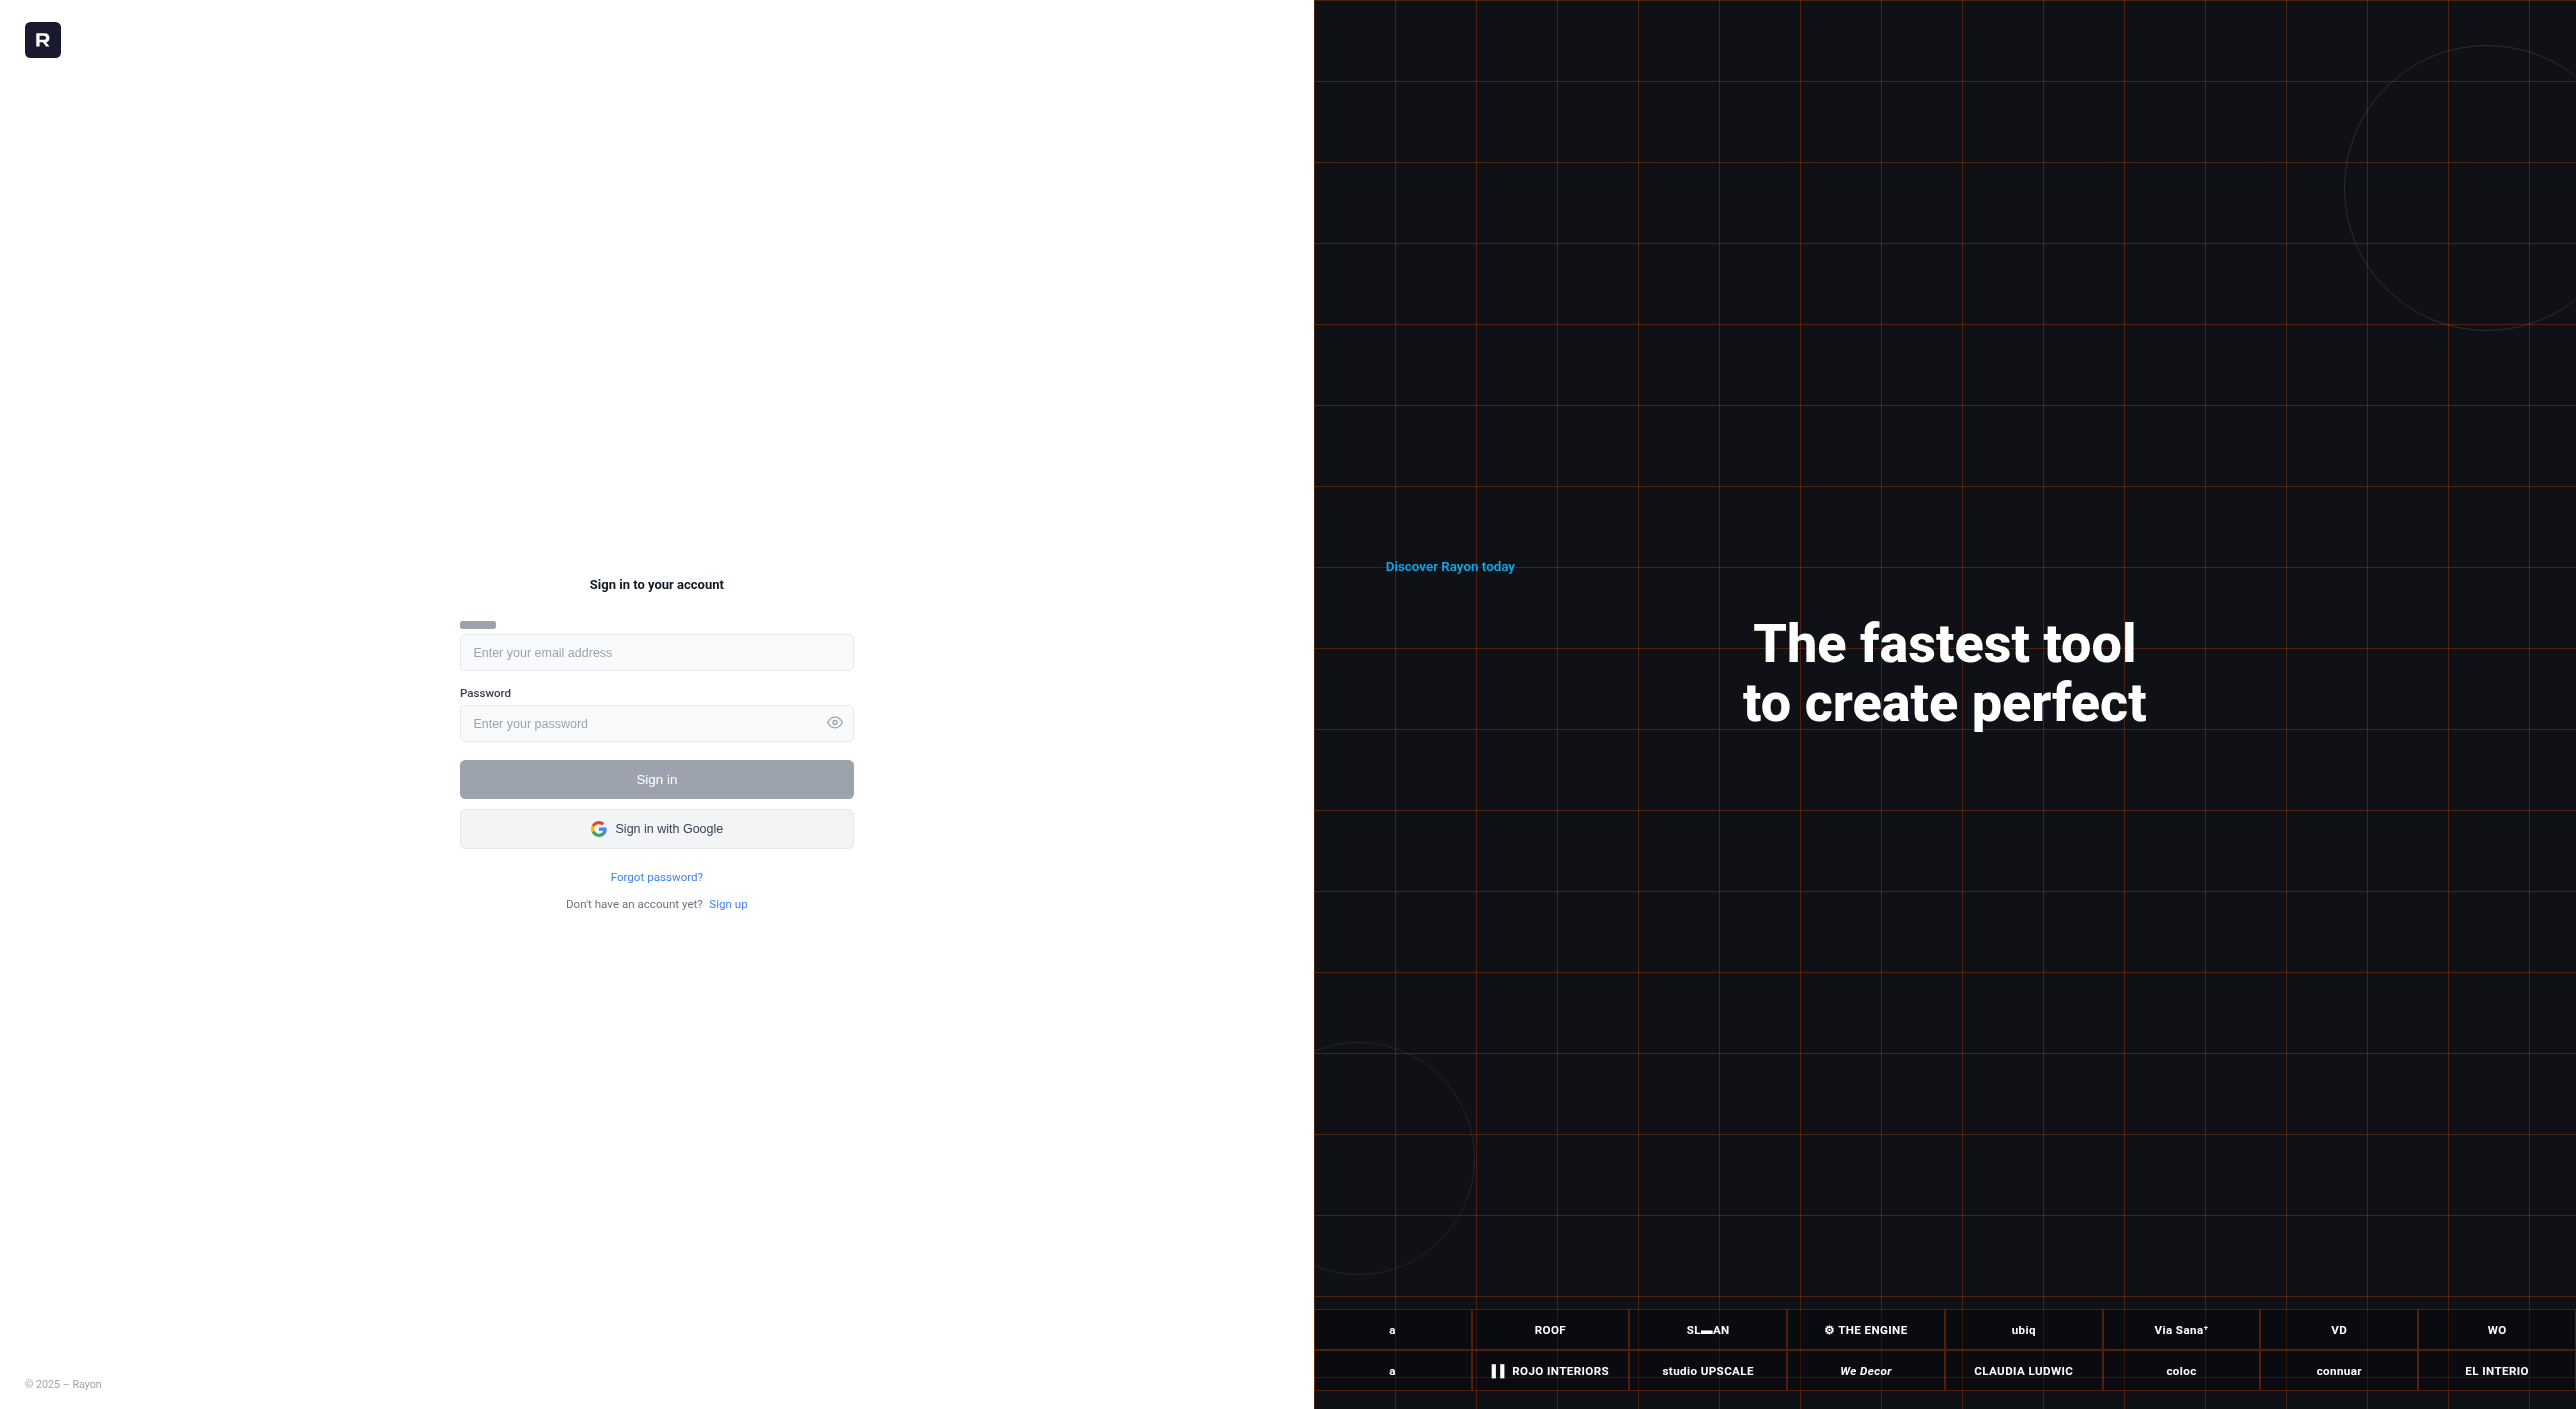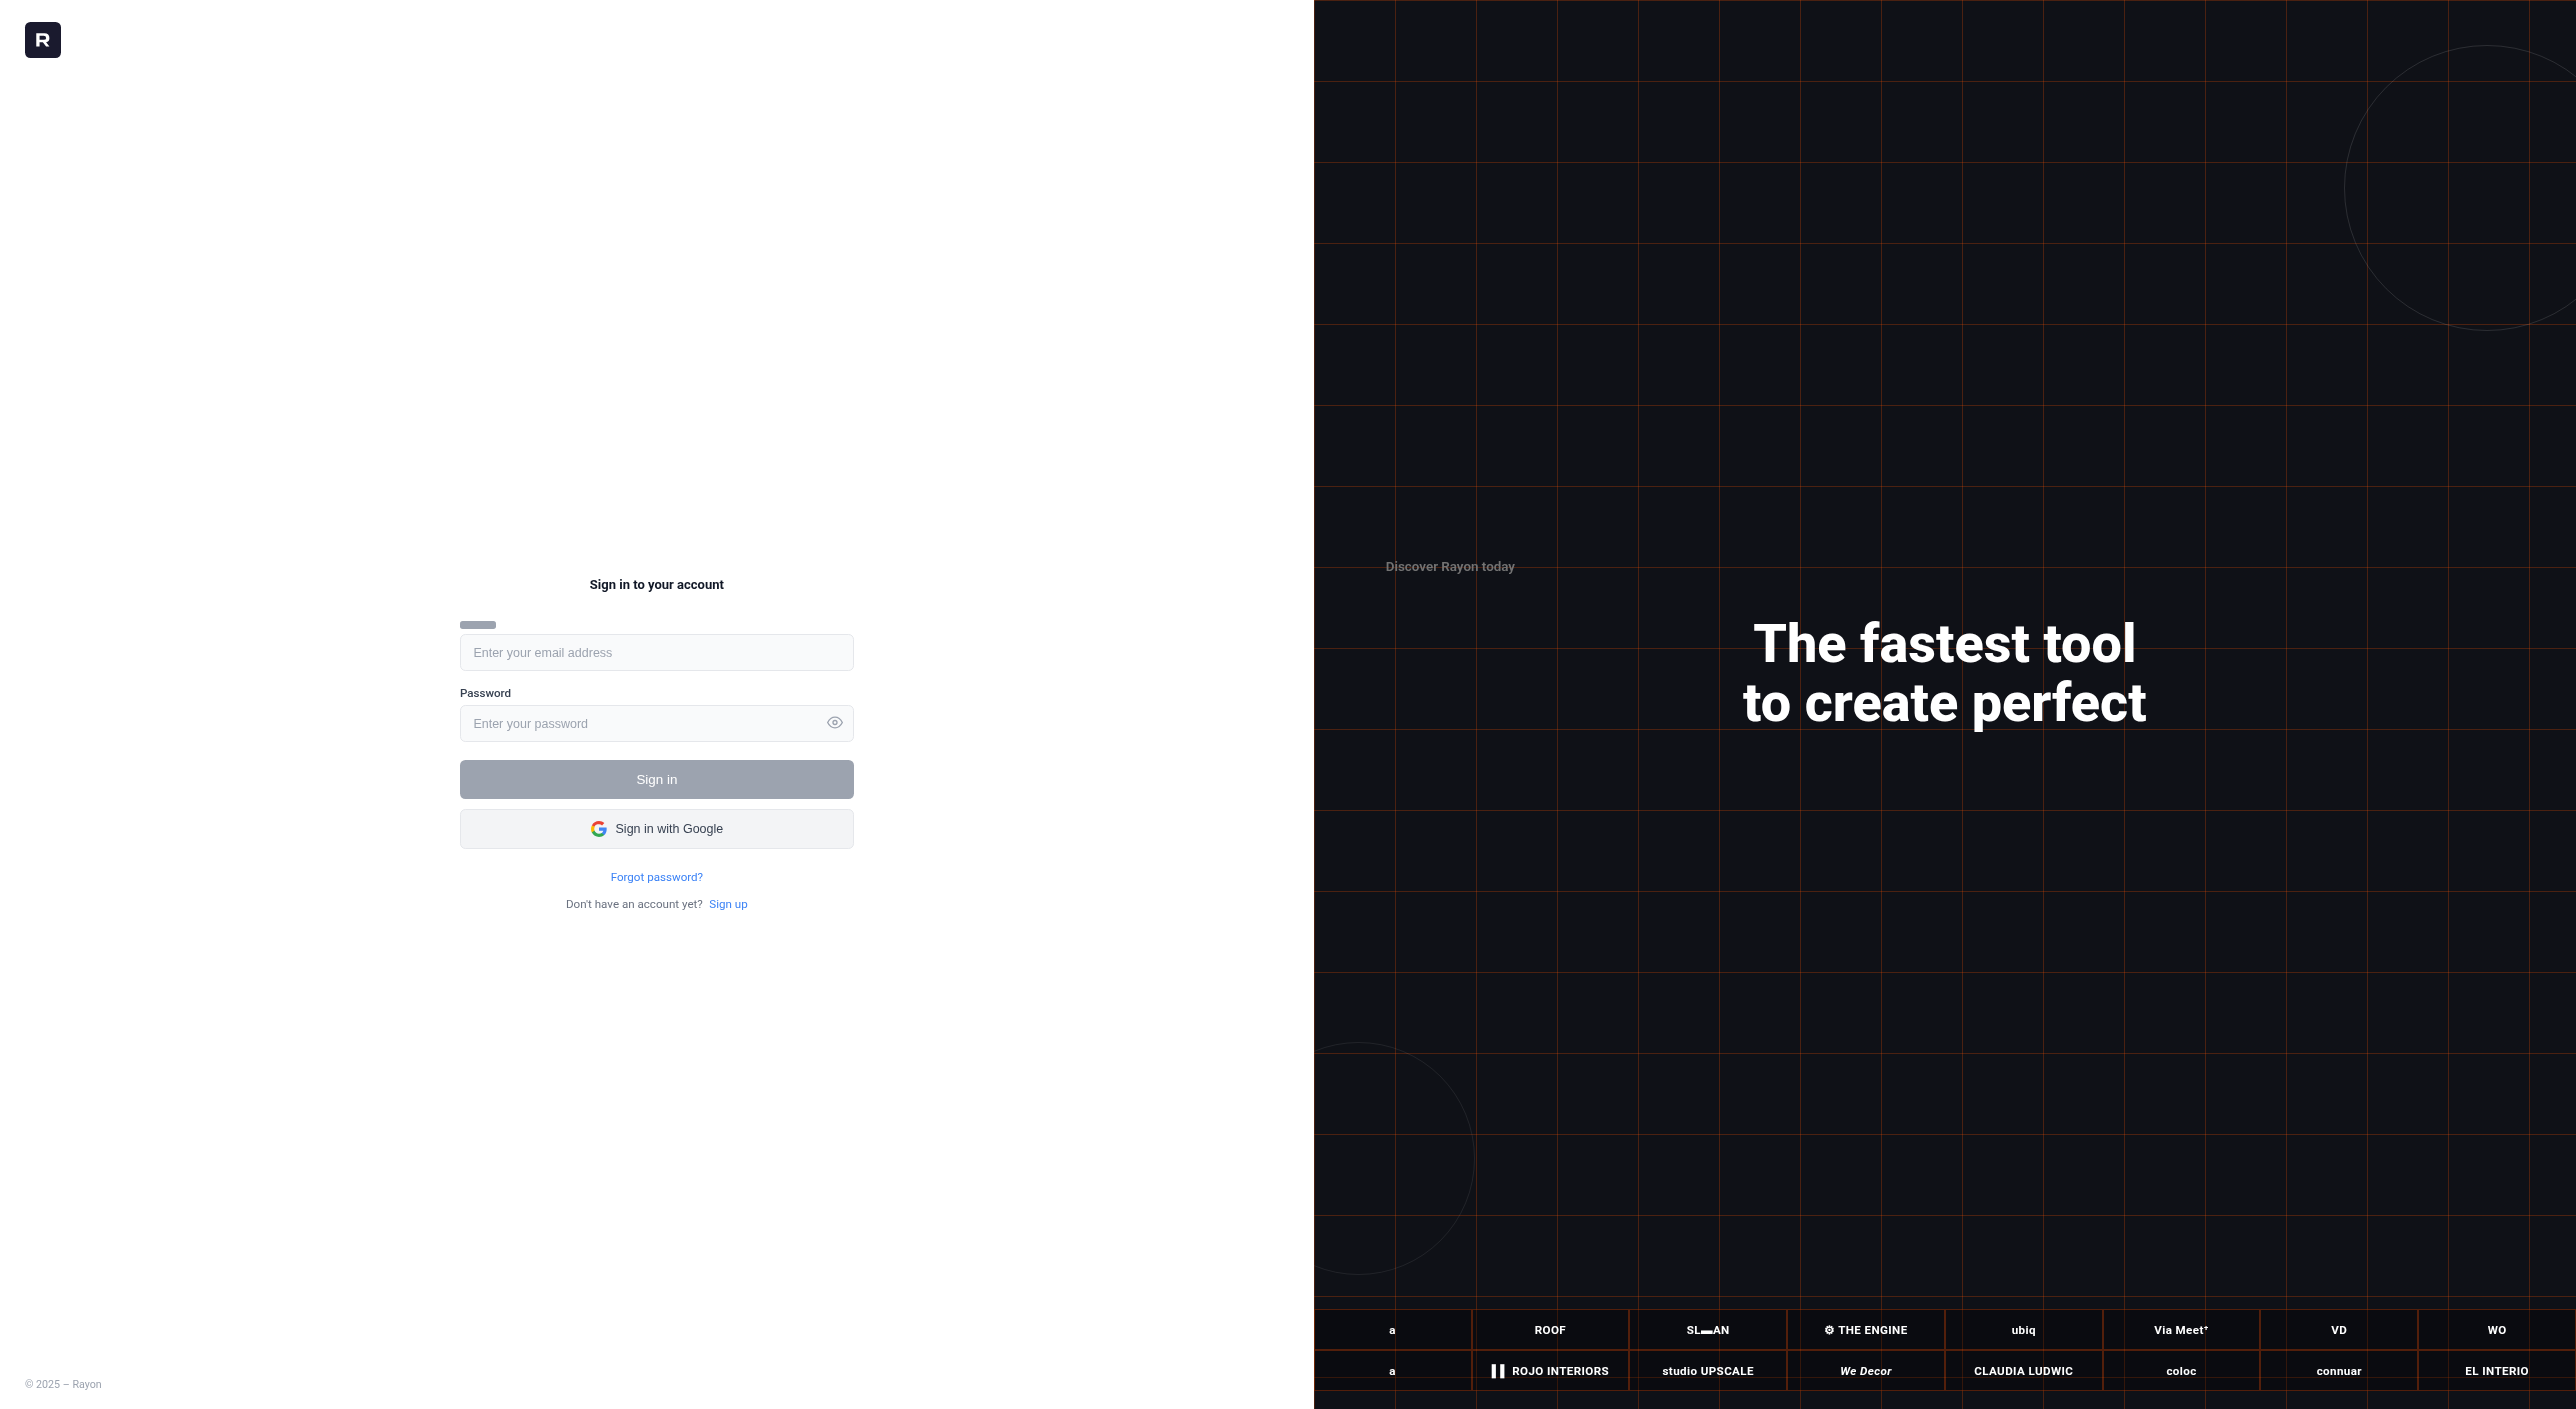--- a/index.html
+++ b/index.html
@@ -211,21 +211,21 @@
       flex-direction: column;
       align-items: center;
       justify-content: center;
       flex: 1;
       padding: 36px 54px 18px;
     }
 
     .discover-label {
       font-size: 13.4px;
       font-weight: 600;
-      color: #737373;
+      color: #0ea5e9;
       margin-bottom: 40px;
       align-self: flex-start;
       padding-left: 18px;
     }
 
     .hero-text {
       font-size: 54px;
       font-weight: 800;
       color: #ffffff;
       text-align: center;
@@ -403,21 +403,21 @@
         <div class="logo-cell dark-bg">
           <span class="logo-slean">SL▬AN</span>
         </div>
         <div class="logo-cell dark-bg">
           <span class="logo-engine">⚙ THE ENGINE</span>
         </div>
         <div class="logo-cell dark-bg">
           <span class="logo-ubiq">ubiq</span>
         </div>
         <div class="logo-cell dark-bg">
-          <span class="logo-viasana">Via Meet⁺</span>
+          <span class="logo-viasana">Via Sana⁺</span>
         </div>
         <div class="logo-cell dark-bg">
           <span class="logo-vd">VD</span>
         </div>
         <div class="logo-cell dark-bg">
           <span class="logo-wo">WO</span>
         </div>
       </div>
     <div class="logos-row" id="logos-row-2">
         <div class="logo-cell dark-bg">

